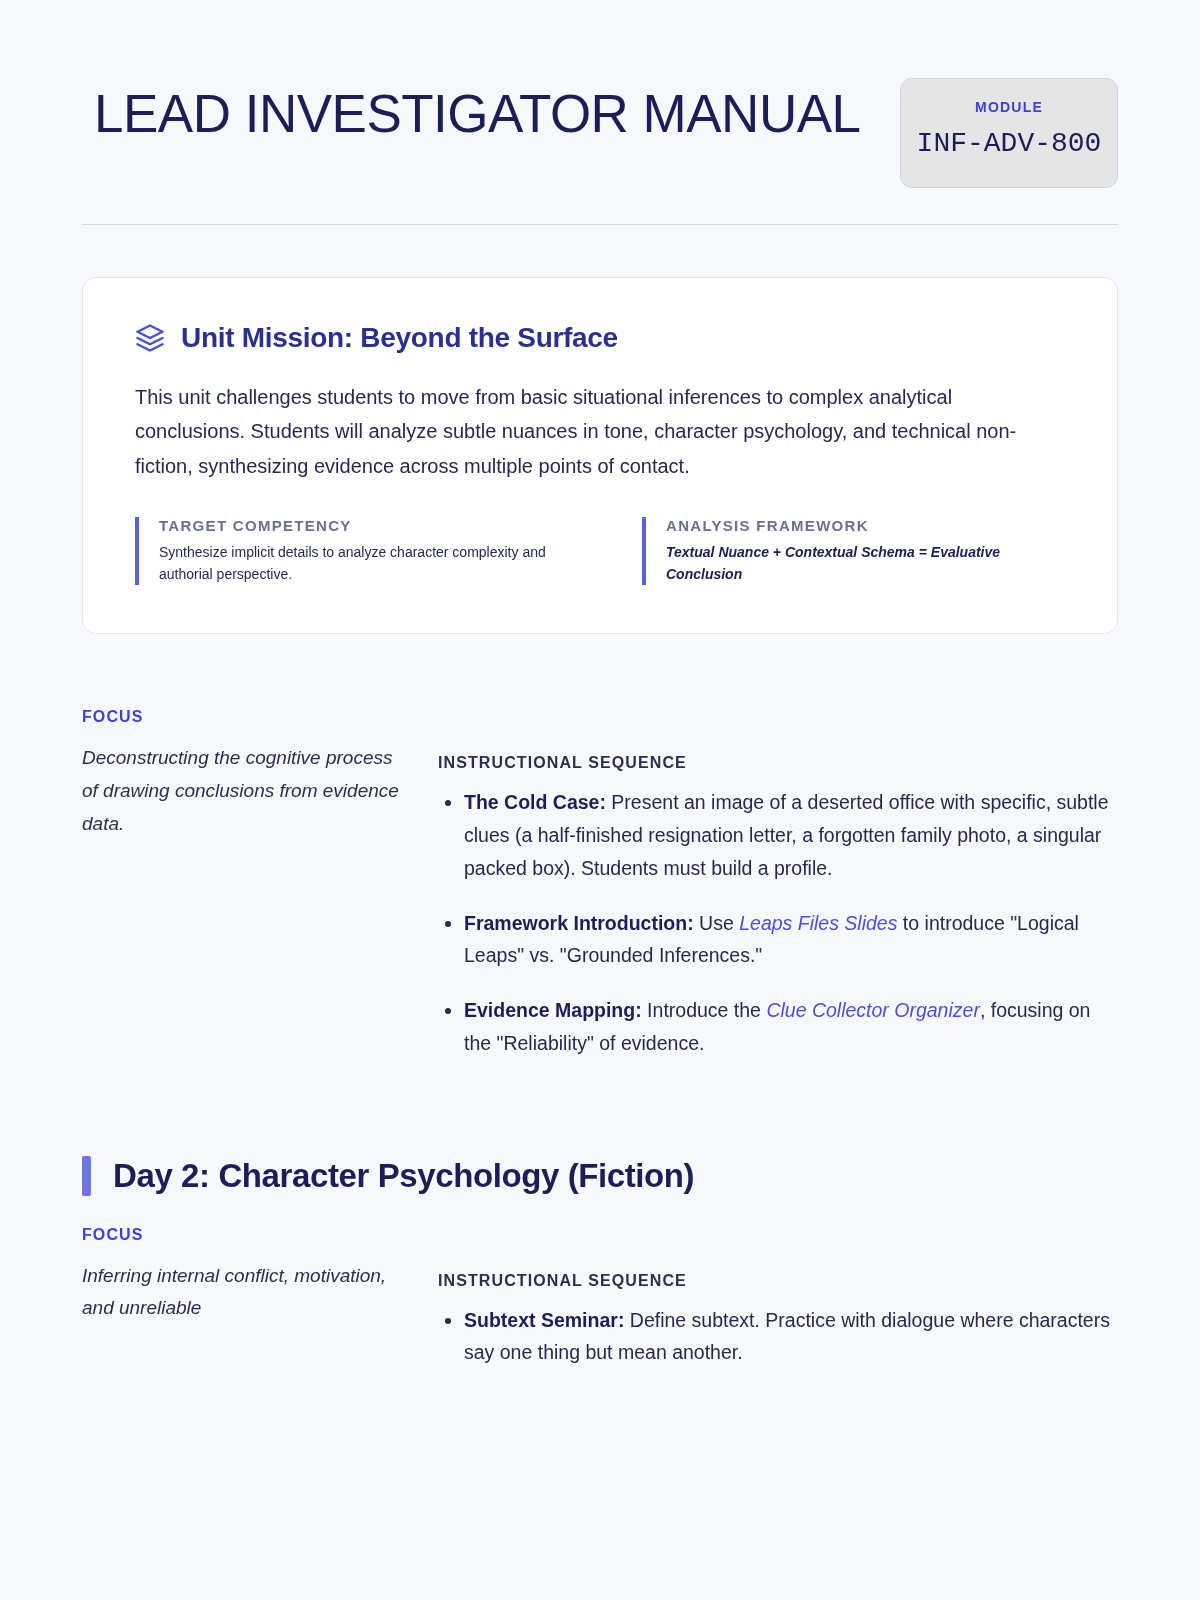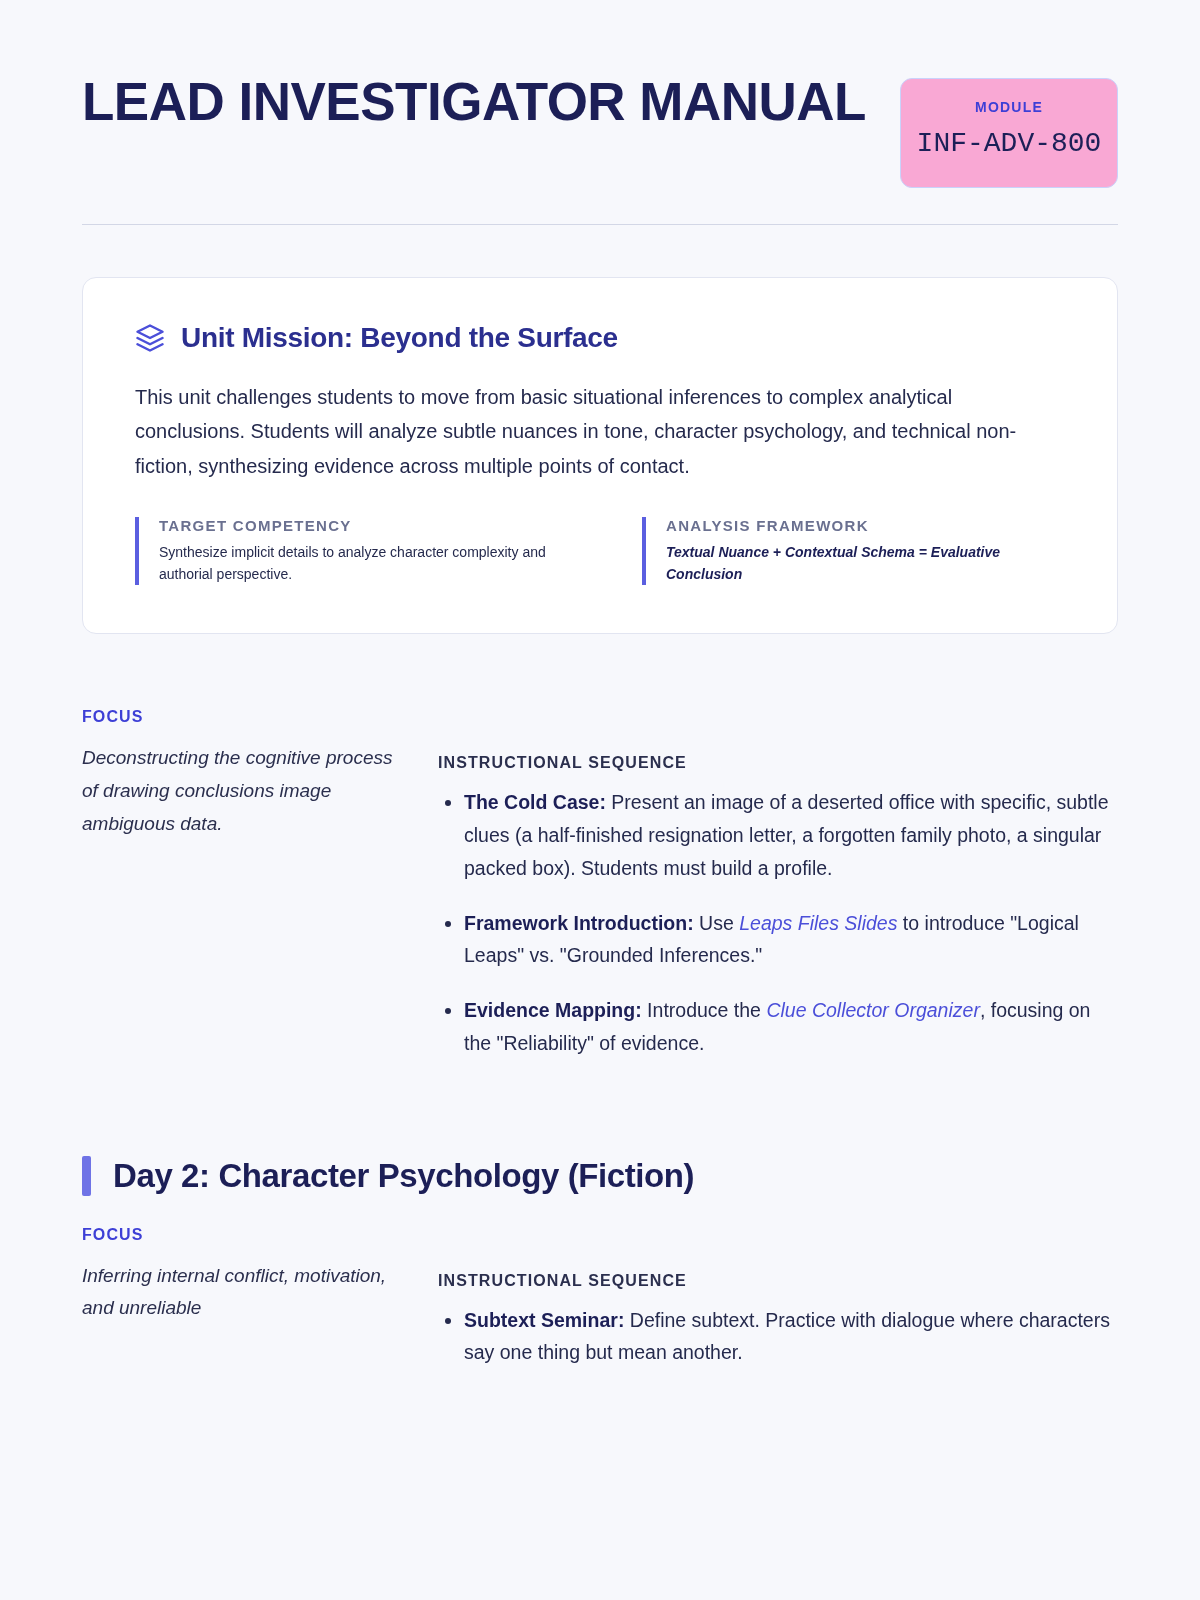--- a/index.html
+++ b/index.html
@@ -22,38 +22,38 @@
   
   .header {
     display: flex;
     align-items: flex-start;
     justify-content: space-between;
   }
   .header-left { max-width: 800px; }
   .doc-title {
     font-size: 53px;
     line-height: 1.12;
-    font-weight: 700;
+    font-weight: 400;
     letter-spacing: -0.5px;
     color: #1c1f57;
-    margin: 0;
+    margin: 12px;
     text-transform: uppercase;
   }
   .doc-subtitle {
     margin-top: 12px;
     font-size: 23px;
     font-weight: 700;
     font-style: italic;
     color: #3d3fd6;
     letter-spacing: -0.2px;
   }
   .module-badge {
     margin-top: 6px;
     width: 218px;
-    background: #f9a8d4;
+    background: #e5e5e5;
     border: 1px solid #c9d2fb;
     border-radius: 12px;
     padding: 20px 14px 24px 14px;
     text-align: center;
   }
   .module-badge .module-label {
     font-size: 14px;
     font-weight: 700;
     letter-spacing: 1.2px;
     color: #3d3fd6;
@@ -214,21 +214,21 @@
         <div class="col-label">ANALYSIS FRAMEWORK</div>
         <div class="col-text em">Textual Nuance + Contextual Schema = Evaluative Conclusion</div>
       </div>
     </div>
   </div>
 
   <div class="day-section">
     <div class="day-cols">
       <div class="focus-col">
         <div class="sub-label">FOCUS</div>
-        <div class="focus-text">Deconstructing the cognitive process of drawing conclusions image ambiguous data.</div>
+        <div class="focus-text">Deconstructing the cognitive process of drawing conclusions from evidence data.</div>
       </div>
       <div class="seq-col">
         <div class="sub-label grey">INSTRUCTIONAL SEQUENCE</div>
         <ul class="seq">
           <li>
             <span class="b">The Cold Case:</span><span> Present an image of a deserted office with specific, subtle clues (a half-finished resignation letter, a forgotten family photo, a singular packed box). Students must build a profile.</span>
           </li>
           <li>
             <span class="b">Framework Introduction:</span><span> Use </span><span class="i-link">Leaps Files Slides</span><span> to introduce "Logical Leaps" vs. "Grounded Inferences."</span>
           </li>

